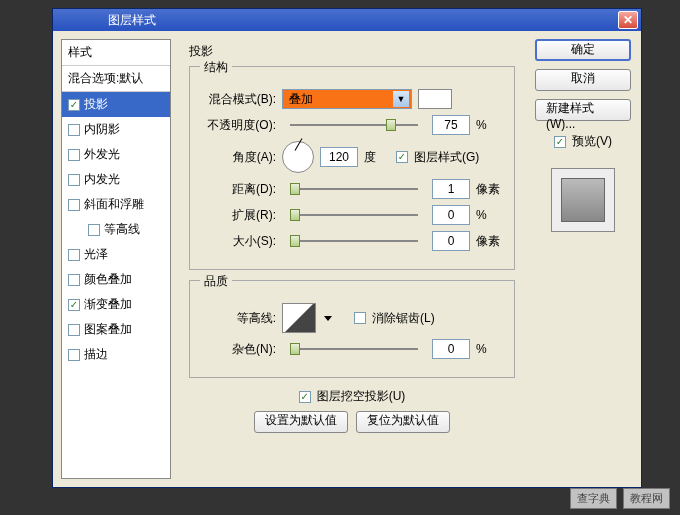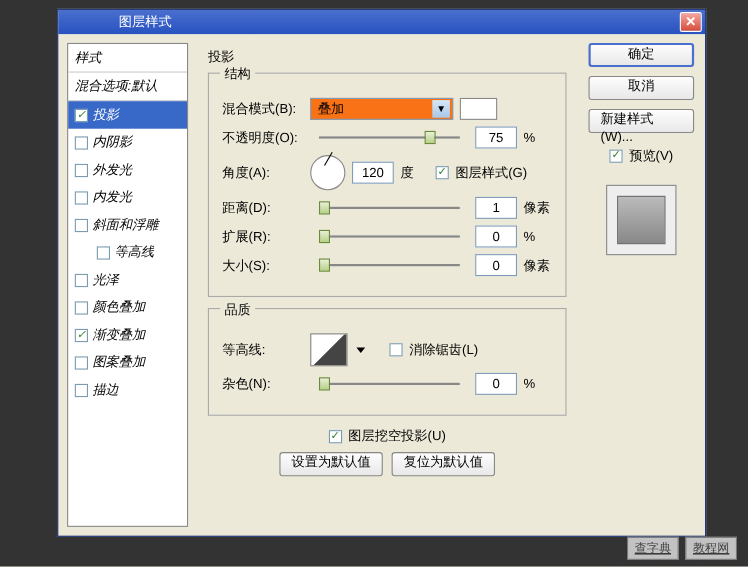--- a/index.html
+++ b/index.html
@@ -2,54 +2,54 @@
 <html><head>
 <meta charset="utf-8">
 <style>
 * { box-sizing: border-box; margin: 0; padding: 0; font-family: "Microsoft YaHei", SimSun, sans-serif; font-size: 12px; }
 body { background: #333; width: 680px; height: 515px; position: relative; }
 .dialog { position: absolute; left: 52px; top: 8px; width: 590px; height: 480px; background: #ece9d8; border: 1px solid #0a246a; }
 .titlebar { height: 22px; background: linear-gradient(#4a6fce, #2752c0); display: flex; align-items: center; justify-content: space-between; padding: 0 3px 0 8px; }
 .titlebar-text { color: #fff; font-size: 12px; padding-left: 47px; }
 .close-btn { width: 20px; height: 18px; background: linear-gradient(#f5a8a0, #d64b3a); border: 1px solid #fff; border-radius: 2px; display: flex; align-items: center; justify-content: center; color: #fff; font-weight: bold; cursor: pointer; }
 .body { display: flex; padding: 8px; gap: 8px; height: calc(100% - 22px); }
-.styles-panel { width: 110px; border: 1px solid #888; background: #fff; display: flex; flex-direction: column; font-style: italic; }
+.styles-panel { width: 110px; border: 1px solid #888; background: #fff; display: flex; flex-direction: column; }
 .styles-header { padding: 4px 6px; border-bottom: 1px solid #ccc; font-weight: normal; }
 .style-item { padding: 4px 6px; display: flex; align-items: center; gap: 4px; cursor: pointer; }
 .style-item.blend { border-bottom: 1px solid #ccc; }
 .style-item.selected { background: #3868c8; color: #fff; }
 .style-item.sub { padding-left: 26px; }
 .chk { width: 12px; height: 12px; border: 1px solid #7a9cb0; background: #fff; display: inline-flex; align-items: center; justify-content: center; font-size: 10px; color: #2a7a2a; line-height: 1; }
 .chk.checked::before { content: "✓"; }
 .main { flex: 1; padding: 4px 10px; position: relative; }
 .fieldset { border: 1px solid #aaa; padding: 16px 12px 12px; margin-bottom: 10px; position: relative; }
 .fieldset-title { position: absolute; top: -8px; left: 10px; background: #ece9d8; padding: 0 4px; }
 .row { display: flex; align-items: center; margin: 6px 0; gap: 6px; }
-.label { width: 74px; }
+.label { width: 74px; text-align: right; }
 .select { width: 130px; height: 20px; border: 1px solid #7f9db9; background: #f97316; display: flex; align-items: center; justify-content: space-between; padding: 0 2px 0 6px; }
 .select-arrow { width: 16px; height: 16px; background: linear-gradient(#d6e7f7,#a9c7e8); display: flex; align-items: center; justify-content: center; font-size: 9px; }
 .swatch { width: 34px; height: 20px; border: 1px solid #888; background: #fff; }
 .slider { flex: 1; height: 14px; position: relative; margin: 0 8px; }
 .slider-track { position: absolute; top: 6px; left: 0; right: 0; height: 2px; background: #888; }
 .slider-thumb { position: absolute; top: 1px; width: 10px; height: 12px; background: linear-gradient(#e8f0d8,#b8d088); border: 1px solid #6a8a3a; }
 .numfield { width: 38px; height: 20px; border: 1px solid #7f9db9; background: #fff; text-align: center; padding: 2px 0; }
 .angle-dial { width: 32px; height: 32px; border: 1px solid #888; border-radius: 50%; background: #fff; position: relative; }
 .angle-line { position: absolute; width: 14px; height: 1px; background: #000; top: 8px; left: 12px; transform-origin: left; transform: rotate(-60deg); }
 .unit { width: 26px; }
 .contour { width: 34px; height: 30px; border: 1px solid #888; background: linear-gradient(135deg,#fff 49%,#444 51%); }
 .contour-caret { border-top: 5px solid #000; border-left: 4px solid transparent; border-right: 4px solid transparent; margin-left: 2px; }
 .btn { height: 22px; border: 1px solid #888; background: linear-gradient(#fdfdfd,#e8e8e8); border-radius: 3px; padding: 0 10px; cursor: pointer; display: inline-flex; align-items: flex-start; justify-content: center; }
 .btn-row { display: flex; gap: 8px; justify-content: center; margin-top: 4px; }
 .right-col { width: 100px; display: flex; flex-direction: column; gap: 8px; align-items: center; }
 .btn-side { width: 96px; height: 22px; }
 .btn-ok { border: 2px solid #4a6fce; }
 .preview-box { width: 64px; height: 64px; border: 1px solid #888; background: #eee; display: flex; align-items: center; justify-content: center; margin-top: 4px; }
 .preview-swatch { width: 44px; height: 44px; background: linear-gradient(#bbb,#888); border: 1px solid #666; }
 .main-title-row { margin-bottom: 6px; }
-.watermark { position: absolute; right: 10px; bottom: 6px; display: flex; gap: 6px; align-items: center; text-decoration: underline; }
+.watermark { position: absolute; right: 10px; bottom: 6px; display: flex; gap: 6px; align-items: center; }
 .wm-box { border: 1px solid #777; padding: 2px 6px; color: #444; background: rgba(255,255,255,0.7); font-size: 11px; }
 </style>
 </head>
 <body>
 
 <div class="dialog">
   <div class="titlebar">
     <span class="titlebar-text">图层样式</span>
     <div class="close-btn">
         <span>✕</span>

